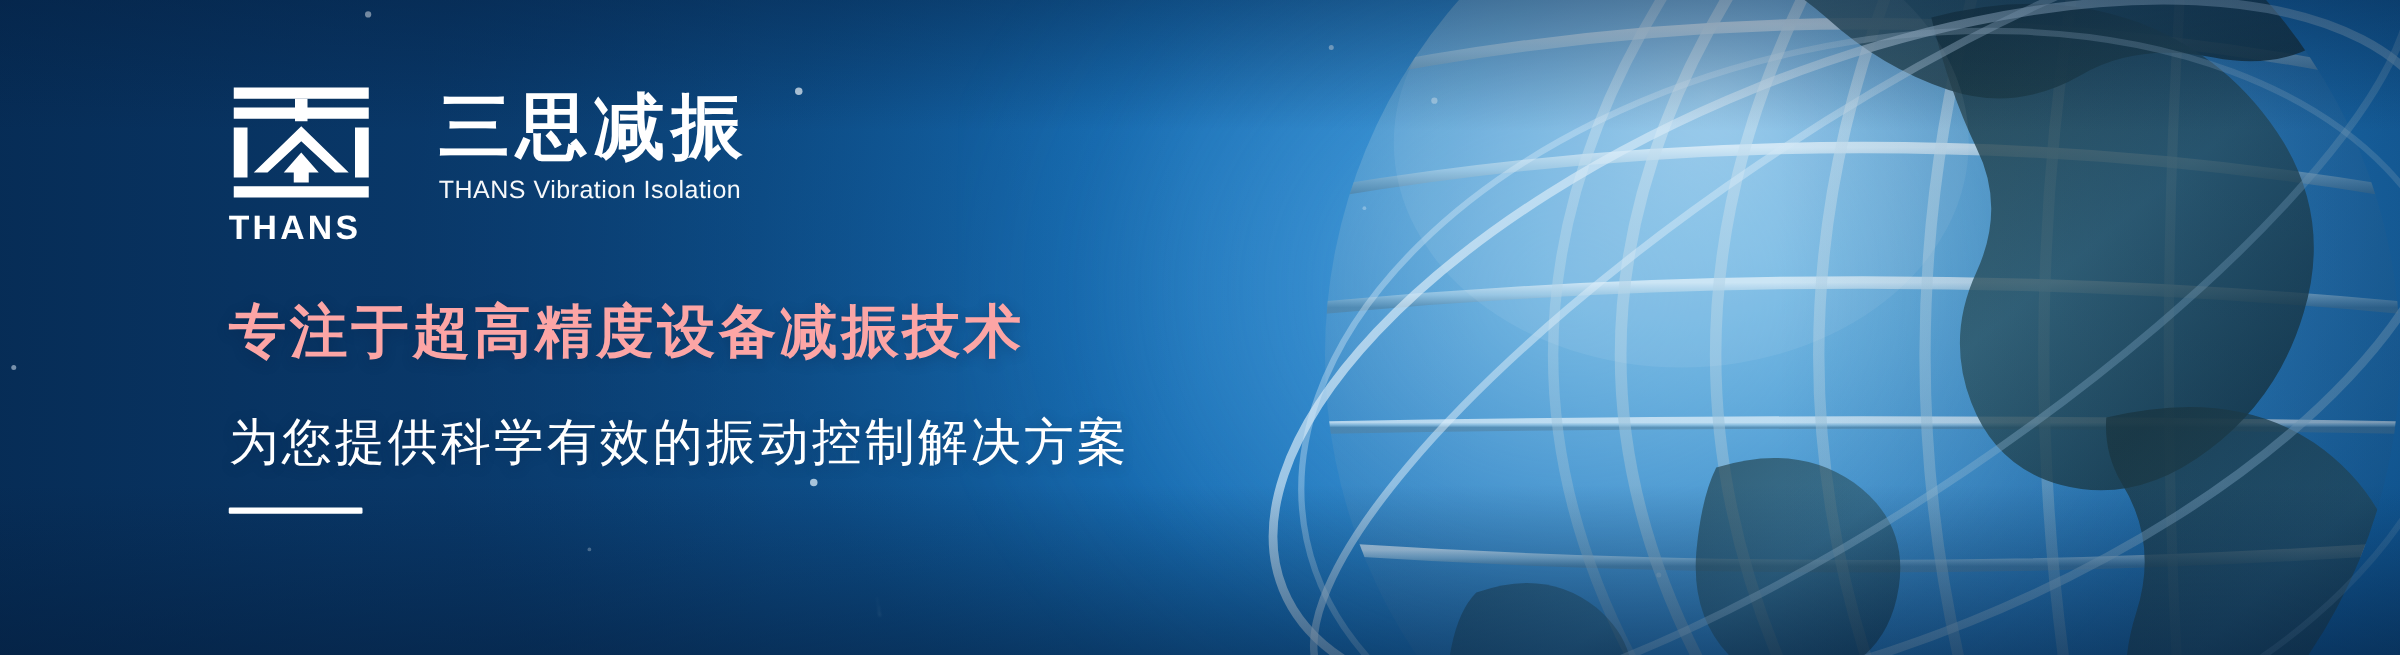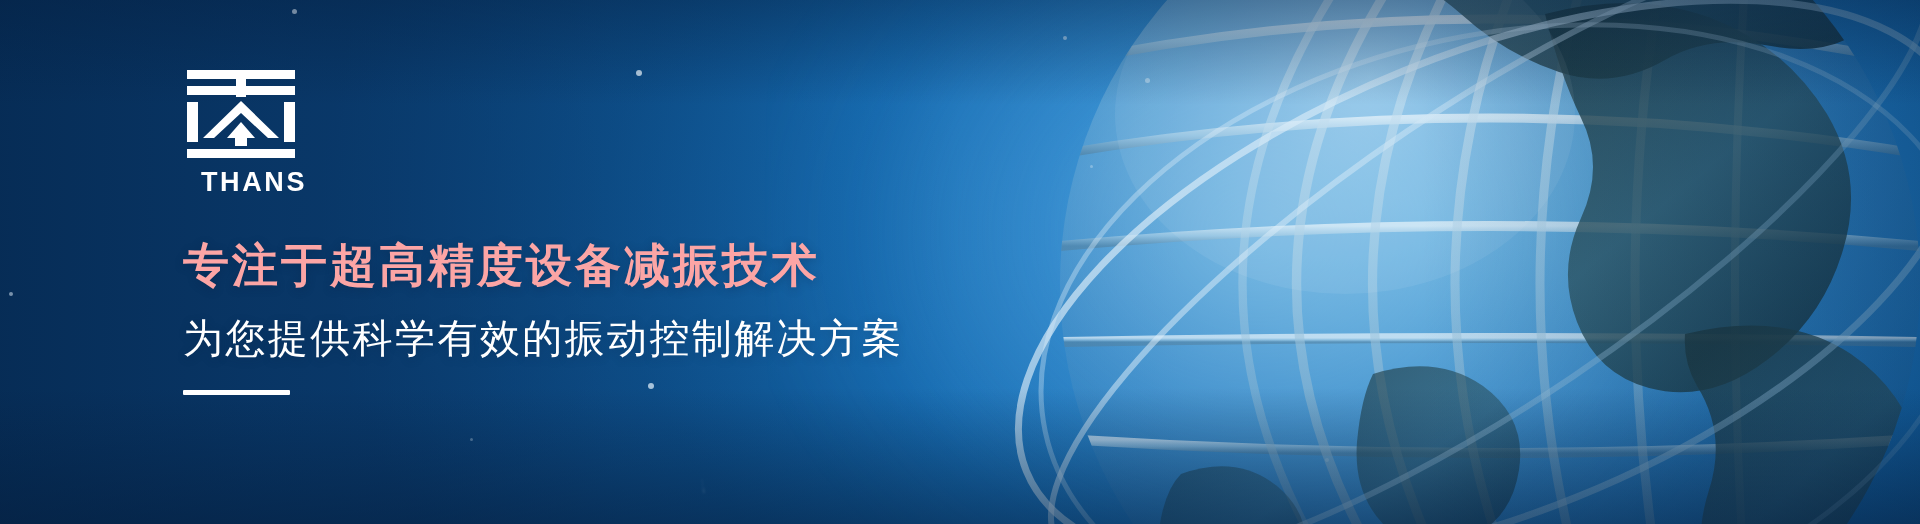--- a/index.html
+++ b/index.html
@@ -72,21 +72,21 @@
   .brand-row { display:flex; align-items:flex-start; gap:44px; }
 
   .logo-block { width:124px; flex:0 0 124px; }
   .logo-mark { width:116px; height:92px; display:block; }
   .logo-word {
     margin-top:9px;
     font-size:27px;
     font-weight:bold;
     letter-spacing:2.6px;
     color:#ffffff;
-    text-align:right;
+    text-align:left;
     line-height:1;
   }
 
   .name-block { padding-top:4px; }
   .brand-cn {
     font-size:57px;
     font-weight:bold;
     color:#ffffff;
     letter-spacing:5px;
     line-height:1.08;
@@ -105,21 +105,21 @@
     margin-top:42px;
     font-size:46px;
     font-weight:bold;
     color:#fca5a5;
     letter-spacing:3px;
     line-height:1.18;
     font-family:"DejaVu Sans","Liberation Sans",sans-serif;
     text-shadow:0 2px 10px rgba(3,32,66,.32);
   }
   .subline {
-    margin-top:22px;
+    margin-top:38px;
     font-size:40px;
     font-weight:400;
     color:#ffffff;
     letter-spacing:2.4px;
     line-height:1.2;
     font-family:"DejaVu Sans","Liberation Sans",sans-serif;
     text-shadow:0 2px 10px rgba(3,32,66,.28);
   }
   .accent-bar {
     margin-top:28px;
@@ -256,20 +256,24 @@
             <rect x="53" y="11" width="10" height="18"></rect>
 
             <path d="M58 33 L96 70 L85 70 L58 45 L31 70 L20 70 Z"></path>
 
             <path d="M58 54 L72 70 L64 70 L64 78 L52 78 L52 70 L44 70 Z"></path>
           </g>
         </svg>
         <div class="logo-word">THANS</div>
       </div>
 
+      <div class="name-block">
+        <div class="brand-cn">三思减振</div>
+        <div class="brand-en">THANS Vibration Isolation</div>
+      </div>
 
     </div>
 
     <div class="headline">专注于超高精度设备减振技术</div>
     <div class="subline">为您提供科学有效的振动控制解决方案</div>
     <div class="accent-bar"></div>
 
   </div>
 
 </div>

